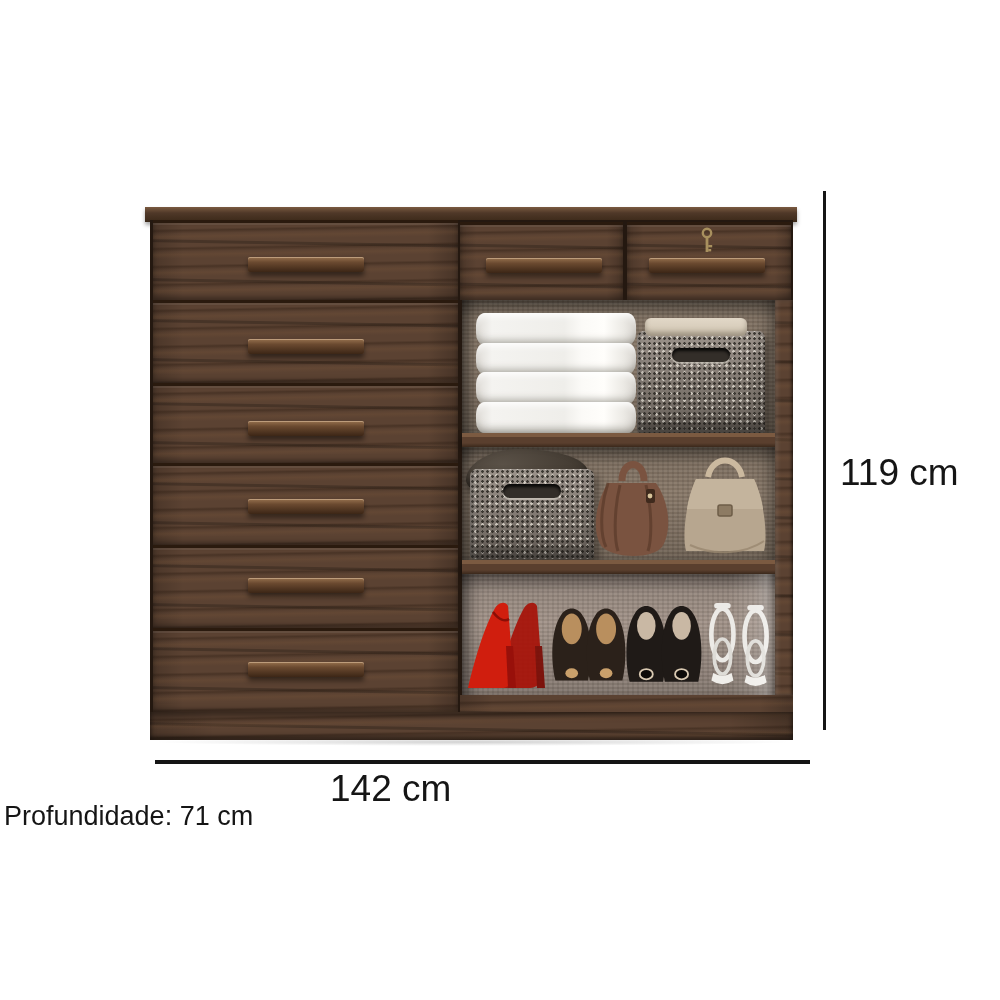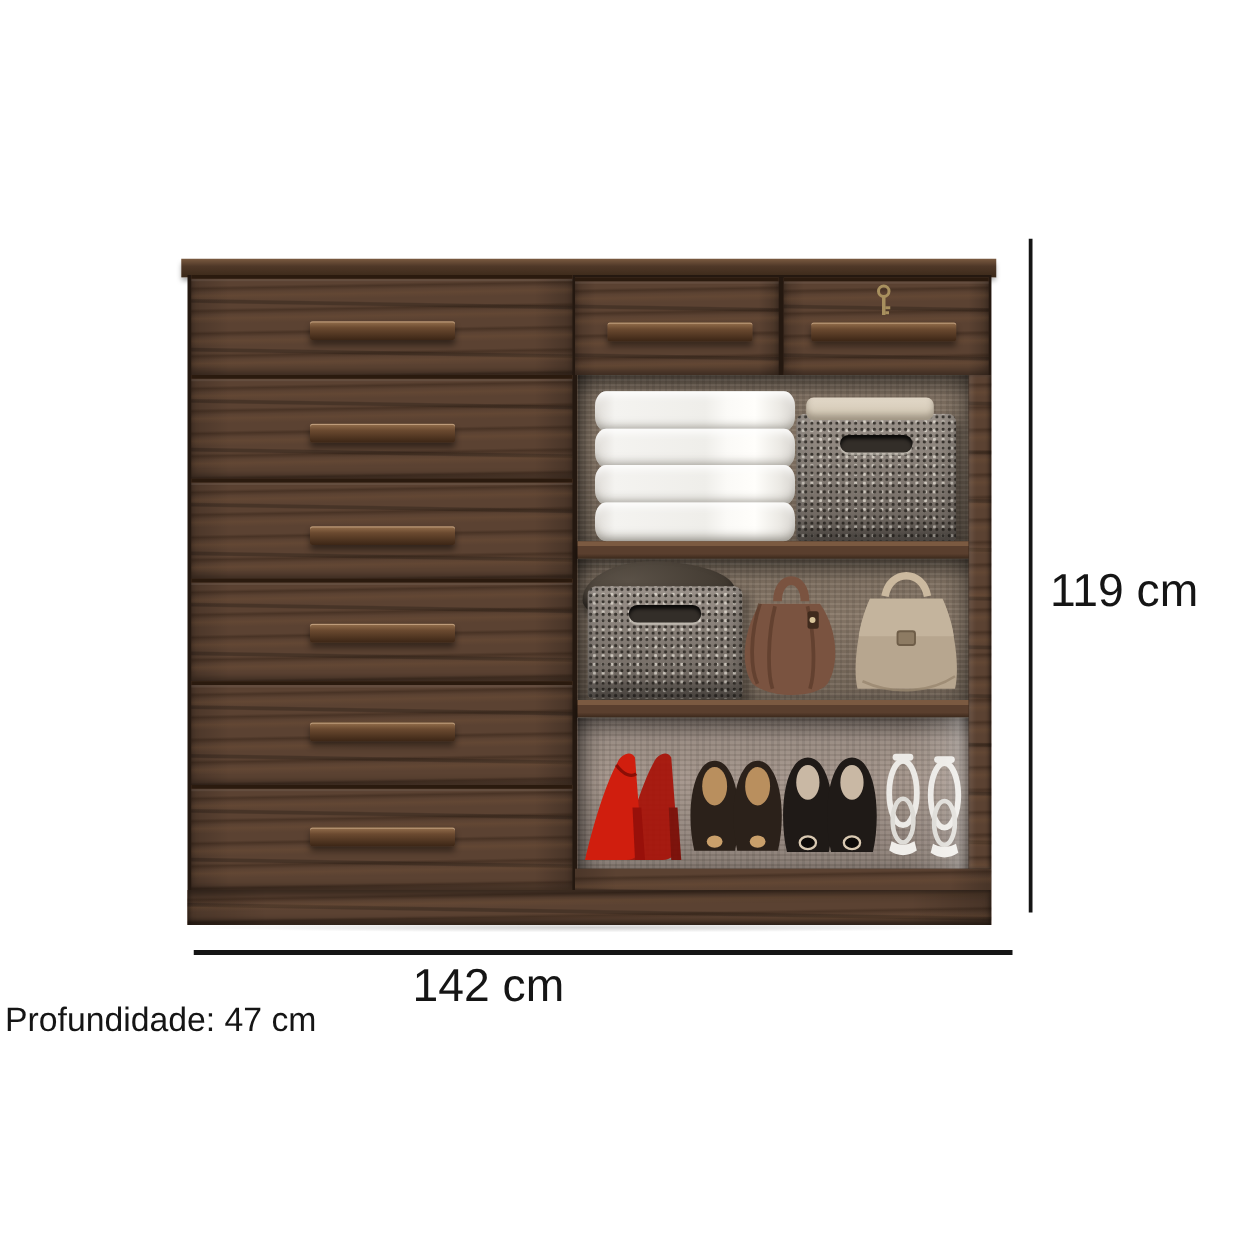--- a/index.html
+++ b/index.html
@@ -227,15 +227,15 @@
       <div class="abs right-panel wood"></div>
       <div class="abs base wood"></div>
     </div>
   </div>
   <div class="abs floor-shadow"></div>
 
   <div class="abs dim-line vline"></div>
   <div class="abs dim-label lab-h">119 cm</div>
   <div class="abs dim-line hline"></div>
   <div class="abs dim-label lab-w">142 cm</div>
-  <div class="abs dim-label lab-d">Profundidade: 47 cm</div>
+  <div class="abs dim-label lab-d">Profundidade: 71 cm</div>
 
 </div>
 
 </body></html>

